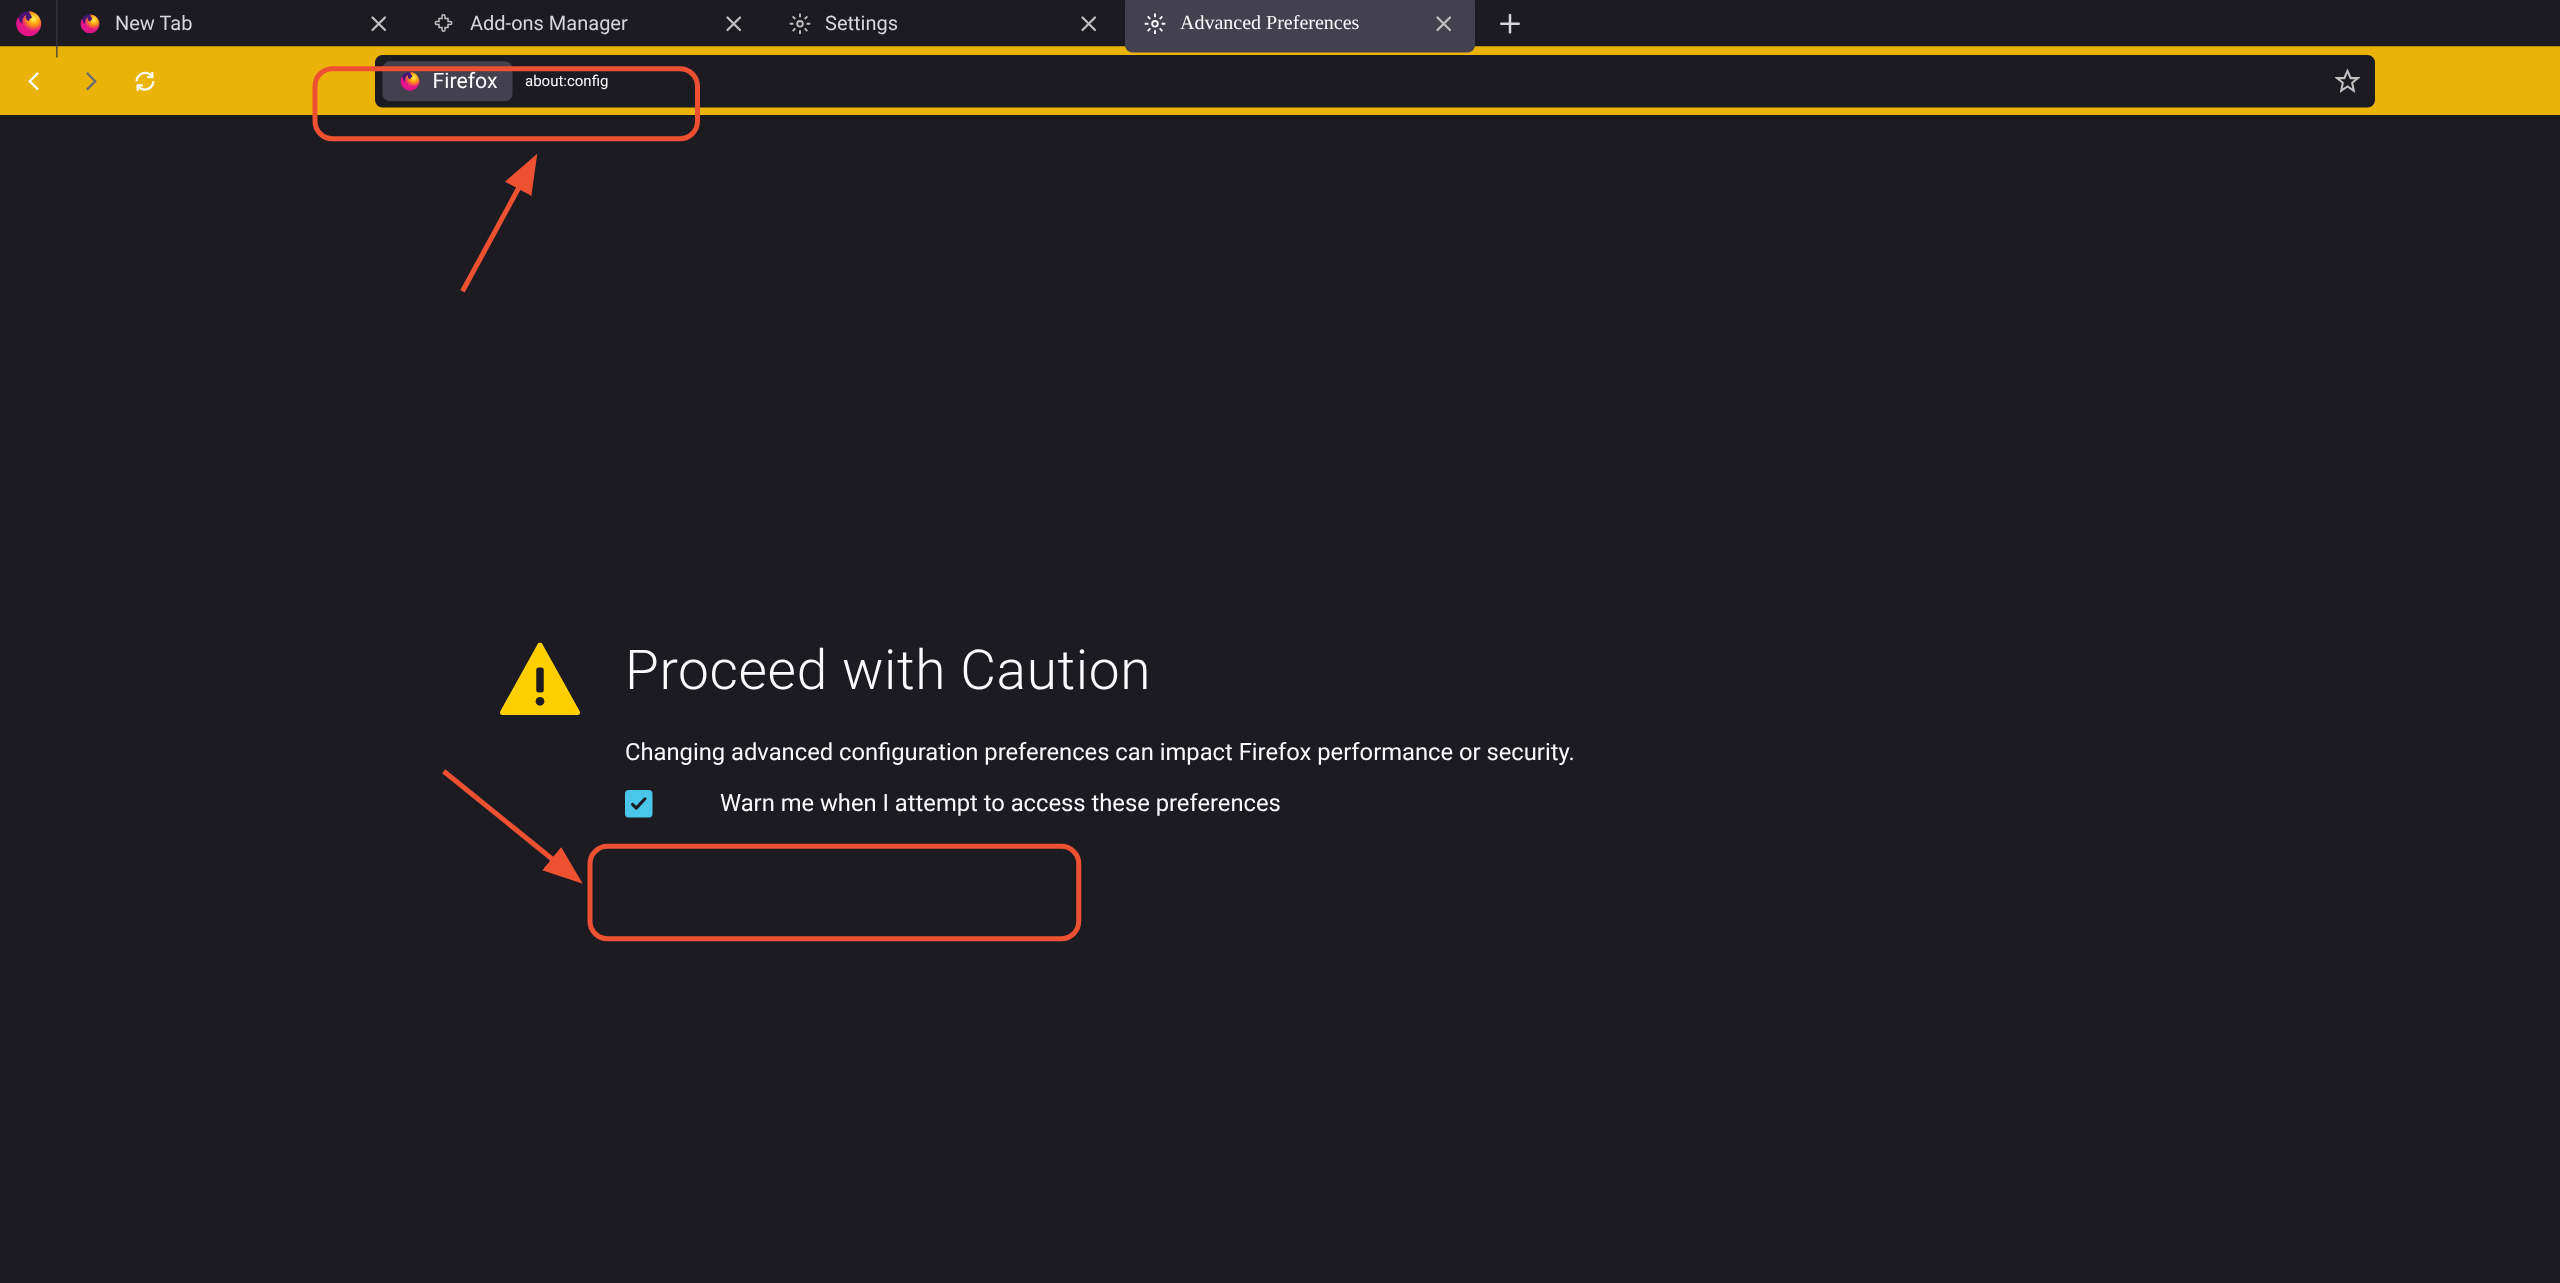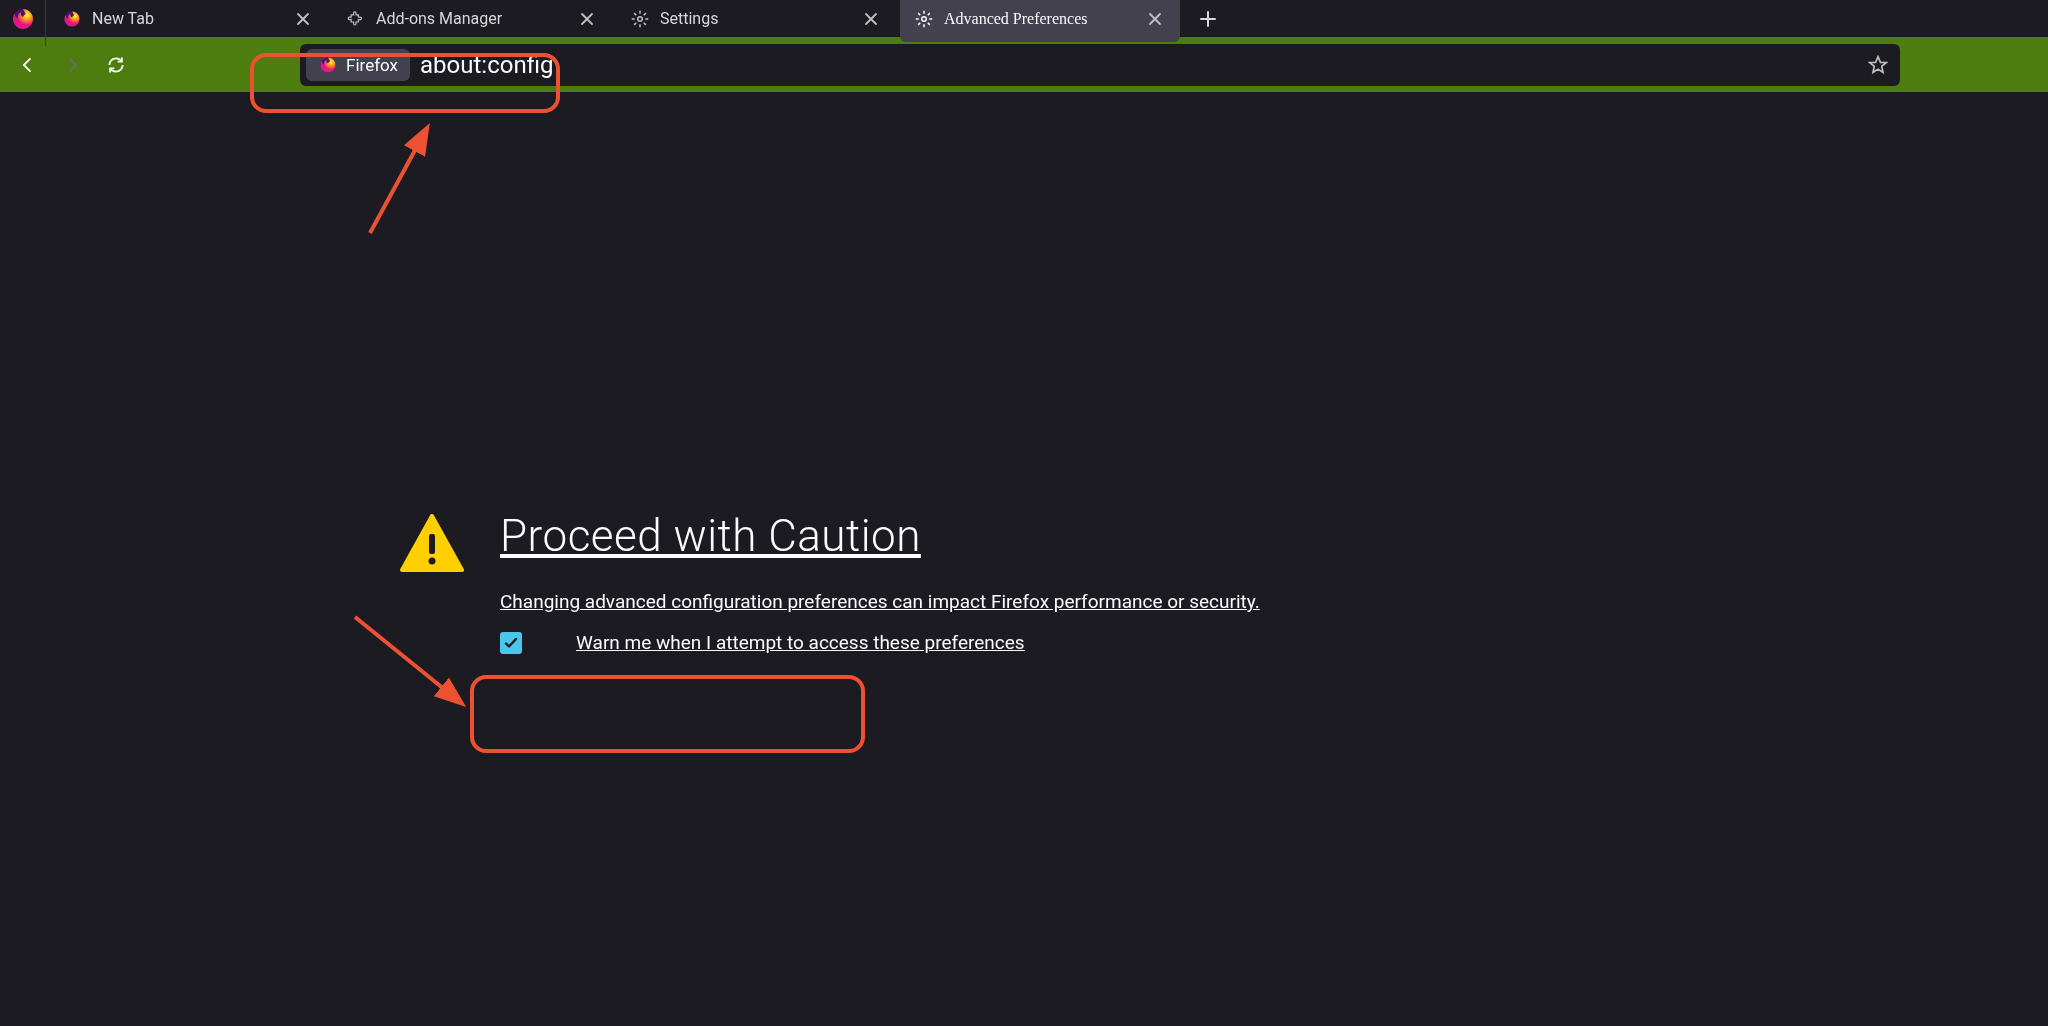--- a/index.html
+++ b/index.html
@@ -81,21 +81,21 @@
     cursor: pointer;
     color: #d7d7db;
     margin-left: 8px;
   }
 
   
   .toolbar {
     display: flex;
     align-items: center;
     height: 55px;
-    background: #4d7c0f;
+    background: #eab308;
     padding: 0 8px;
     gap: 4px;
   }
   .nav-btn {
     width: 40px;
     height: 40px;
     display: flex;
     align-items: center;
     justify-content: center;
     border-radius: 6px;
@@ -122,21 +122,21 @@
     border-radius: 6px;
     padding: 4px 12px;
     margin-right: 10px;
     height: 32px;
   }
   .identity-icon {
     width: 20px; height: 20px; margin-right: 8px;
     display: flex; align-items: center; justify-content: center;
   }
   .identity-text { font-size: 17px; color: #fbfbfe; }
-  .url-text { font-size: 24px; color: #fbfbfe; flex: 1; }
+  .url-text { font-size: 12px; color: #fbfbfe; flex: 1; }
   .star-btn {
     width: 32px; height: 32px;
     display: flex; align-items: center; justify-content: center;
     cursor: pointer;
     color: #c0c0c0;
   }
 
   
   .content {
     position: absolute;
@@ -144,21 +144,20 @@
     left: 0; right: 0; bottom: 0;
     background: #1c1b22;
     display: flex;
     flex-direction: column;
   }
 
   .warning-wrap {
     margin-top: 400px;
     display: flex;
     padding-left: 400px;
-    text-decoration: underline;
   }
   .warning-icon {
     width: 70px;
     margin-right: 30px;
     padding-top: 4px;
   }
   .warning-body { flex: 1; }
   .warning-title {
     font-size: 44px;
     font-weight: 300;

